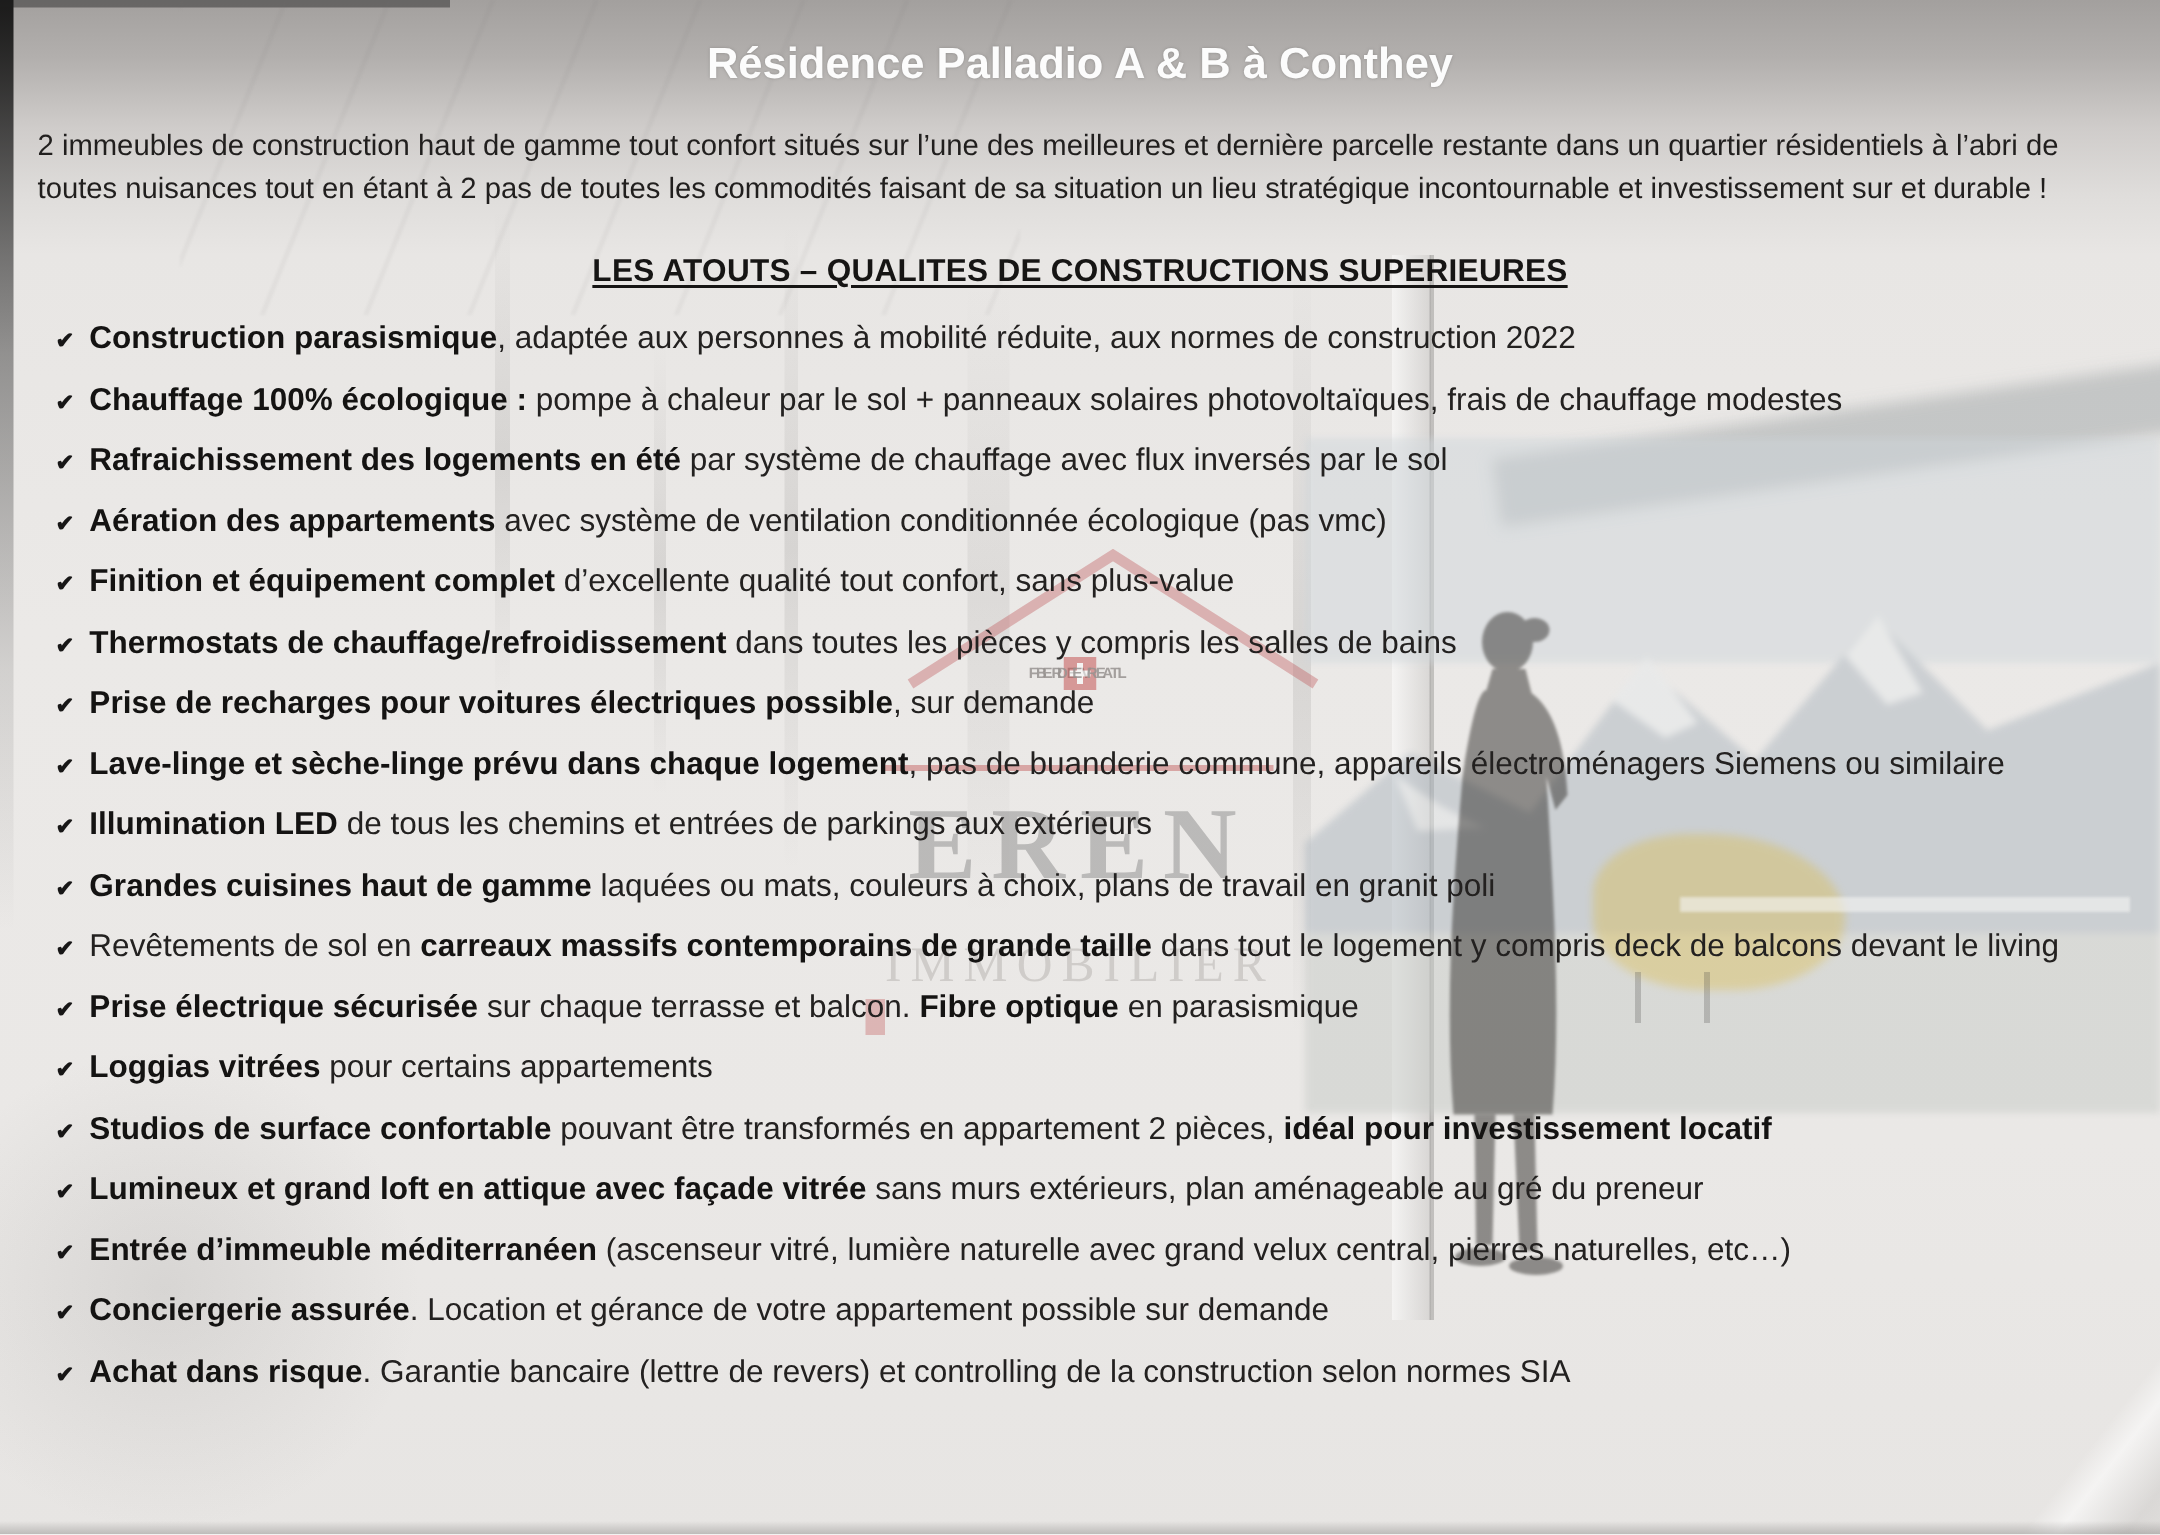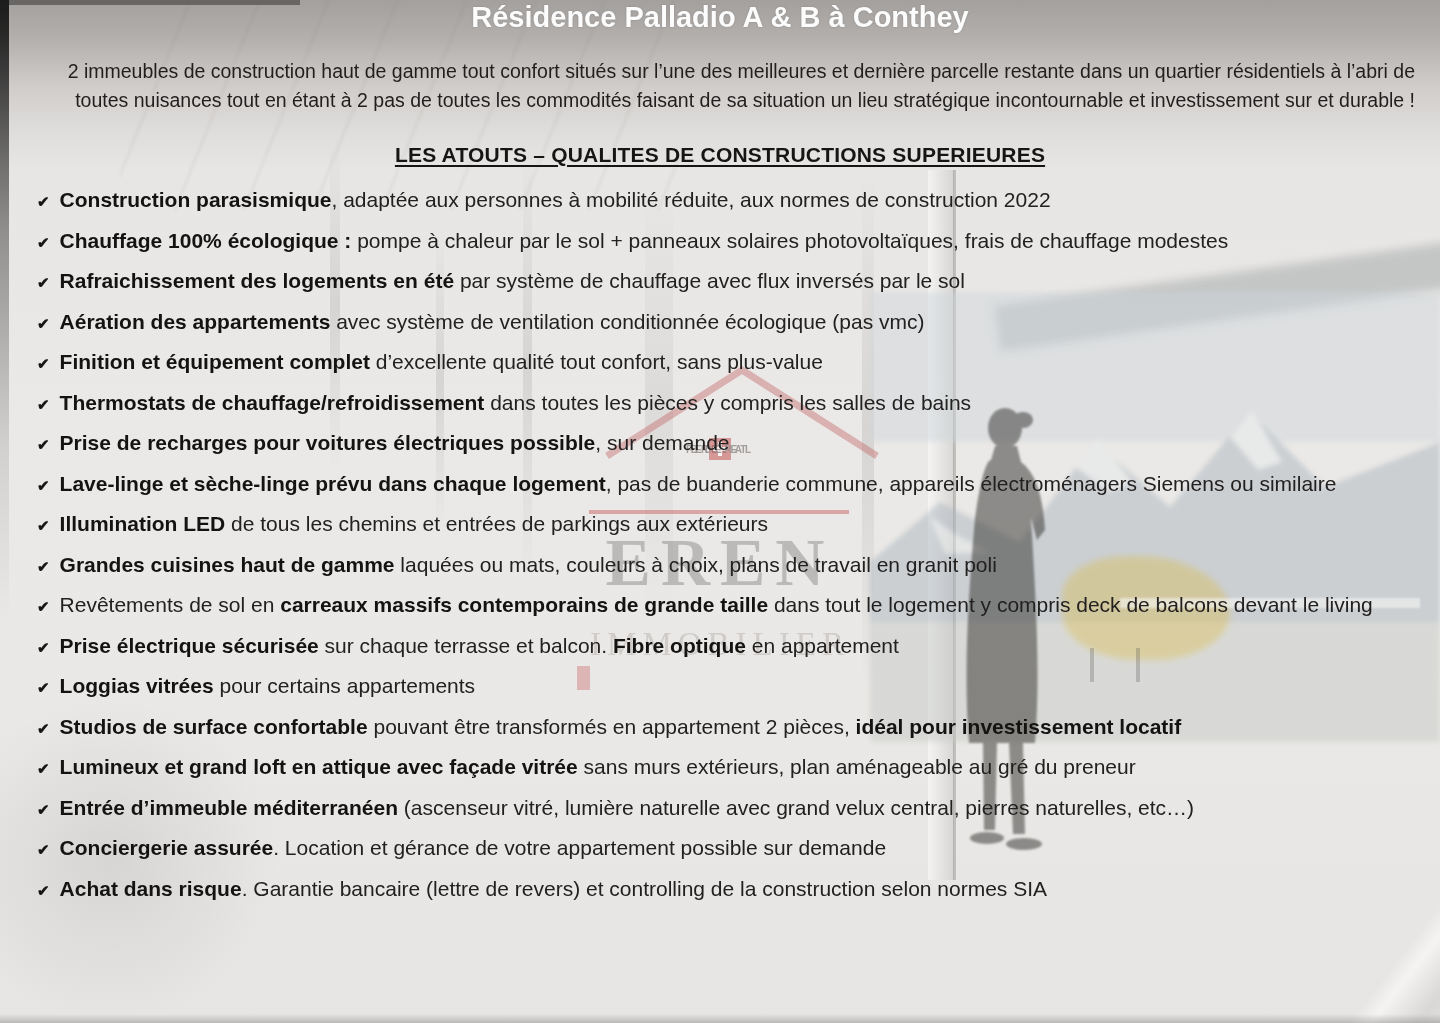--- a/index.html
+++ b/index.html
@@ -45,23 +45,23 @@
     font-size:10px;letter-spacing:3px;color:rgba(150,146,143,.85);font-weight:600;}
   .wm-cross{width:22px;height:22px;opacity:.5;position:static;}
   .wm-line{left:34px;top:148px;width:260px;height:4px;background:#bf4a4a;opacity:.42;}
   .wm-name{left:0;top:166px;width:330px;text-align:center;font-family:"Liberation Serif",serif;
     font-size:68px;line-height:1;letter-spacing:10px;color:#6f6f6f;opacity:.38;font-weight:600;}
   .wm-sub{left:0;top:264px;width:330px;text-align:center;font-family:"Liberation Serif",serif;
     font-size:33px;letter-spacing:6px;color:#b9b6b3;opacity:.55;}
   .wm-mark{left:22px;top:304px;width:13px;height:24px;background:#bf4a4a;opacity:.32;}
   
   .content{position:relative;z-index:1;width:100%;height:100%;}
-  .title{margin:0;padding-top:0;text-align:center;font-size:29px;line-height:35px;font-weight:700;
+  .title{margin:0;padding-top:26px;text-align:center;font-size:29px;line-height:35px;font-weight:700;
     color:#fcfcfc;text-shadow:0 0 2px rgba(120,118,116,.6);}
-  .intro{margin:22px auto 0;max-width:1390px;text-align:right;font-size:19.5px;line-height:28.5px;
+  .intro{margin:22px auto 0;max-width:1390px;text-align:left;font-size:19.5px;line-height:28.5px;
     color:#211f1e;}
   .heading{margin:28px auto 0;text-align:center;font-size:21px;line-height:26px;font-weight:700;
     color:#161514;text-decoration:underline;text-underline-offset:3px;letter-spacing:.2px;}
   .list{margin-top:16px;padding:0 10px 0 28px;}
   .item{margin:0 0 7.5px;font-size:21px;line-height:31px;color:#232120;text-indent:9px;}
   .item .check{font-size:15px;color:#171616;margin-right:10px;font-weight:700;}
   .item .b{font-weight:700;color:#141312;}
 </style>
 </head>
 <body>
@@ -139,21 +139,21 @@
         <p class="item"><span class="check">✔</span><span class="b">Chauffage 100% écologique :</span><span> pompe à chaleur par le sol + panneaux solaires photovoltaïques, frais de chauffage modestes</span></p>
         <p class="item"><span class="check">✔</span><span class="b">Rafraichissement des logements en été</span><span> par système de chauffage avec flux inversés par le sol</span></p>
         <p class="item"><span class="check">✔</span><span class="b">Aération des appartements</span><span> avec système de ventilation conditionnée écologique (pas vmc)</span></p>
         <p class="item"><span class="check">✔</span><span class="b">Finition et équipement complet</span><span> d’excellente qualité tout confort, sans plus-value</span></p>
         <p class="item"><span class="check">✔</span><span class="b">Thermostats de chauffage/refroidissement</span><span> dans toutes les pièces y compris les salles de bains</span></p>
         <p class="item"><span class="check">✔</span><span class="b">Prise de recharges pour voitures électriques possible</span><span>, sur demande</span></p>
         <p class="item"><span class="check">✔</span><span class="b">Lave-linge et sèche-linge prévu dans chaque logement</span><span>, pas de buanderie commune, appareils électroménagers Siemens ou similaire</span></p>
         <p class="item"><span class="check">✔</span><span class="b">Illumination LED</span><span> de tous les chemins et entrées de parkings aux extérieurs</span></p>
         <p class="item"><span class="check">✔</span><span class="b">Grandes cuisines haut de gamme</span><span> laquées ou mats, couleurs à choix, plans de travail en granit poli</span></p>
         <p class="item"><span class="check">✔</span><span>Revêtements de sol en </span><span class="b">carreaux massifs contemporains de grande taille</span><span> dans tout le logement y compris deck de balcons devant le living</span></p>
-        <p class="item"><span class="check">✔</span><span class="b">Prise électrique sécurisée</span><span> sur chaque terrasse et balcon. </span><span class="b">Fibre optique</span><span> en appartement</span></p>
+        <p class="item"><span class="check">✔</span><span class="b">Prise électrique sécurisée</span><span> sur chaque terrasse et balcon. </span><span class="b">Fibre optique</span><span> en parasismique</span></p>
         <p class="item"><span class="check">✔</span><span class="b">Loggias vitrées</span><span> pour certains appartements</span></p>
         <p class="item"><span class="check">✔</span><span class="b">Studios de surface confortable</span><span> pouvant être transformés en appartement 2 pièces, </span><span class="b">idéal pour investissement locatif</span></p>
         <p class="item"><span class="check">✔</span><span class="b">Lumineux et grand loft en attique avec façade vitrée</span><span> sans murs extérieurs, plan aménageable au gré du preneur</span></p>
         <p class="item"><span class="check">✔</span><span class="b">Entrée d’immeuble méditerranéen</span><span> (ascenseur vitré, lumière naturelle avec grand velux central, pierres naturelles, etc…)</span></p>
         <p class="item"><span class="check">✔</span><span class="b">Conciergerie assurée</span><span>. Location et gérance de votre appartement possible sur demande</span></p>
         <p class="item"><span class="check">✔</span><span class="b">Achat dans risque</span><span>. Garantie bancaire (lettre de revers) et controlling de la construction selon normes SIA</span></p>
       </div>
   </div>
 
 </div>

